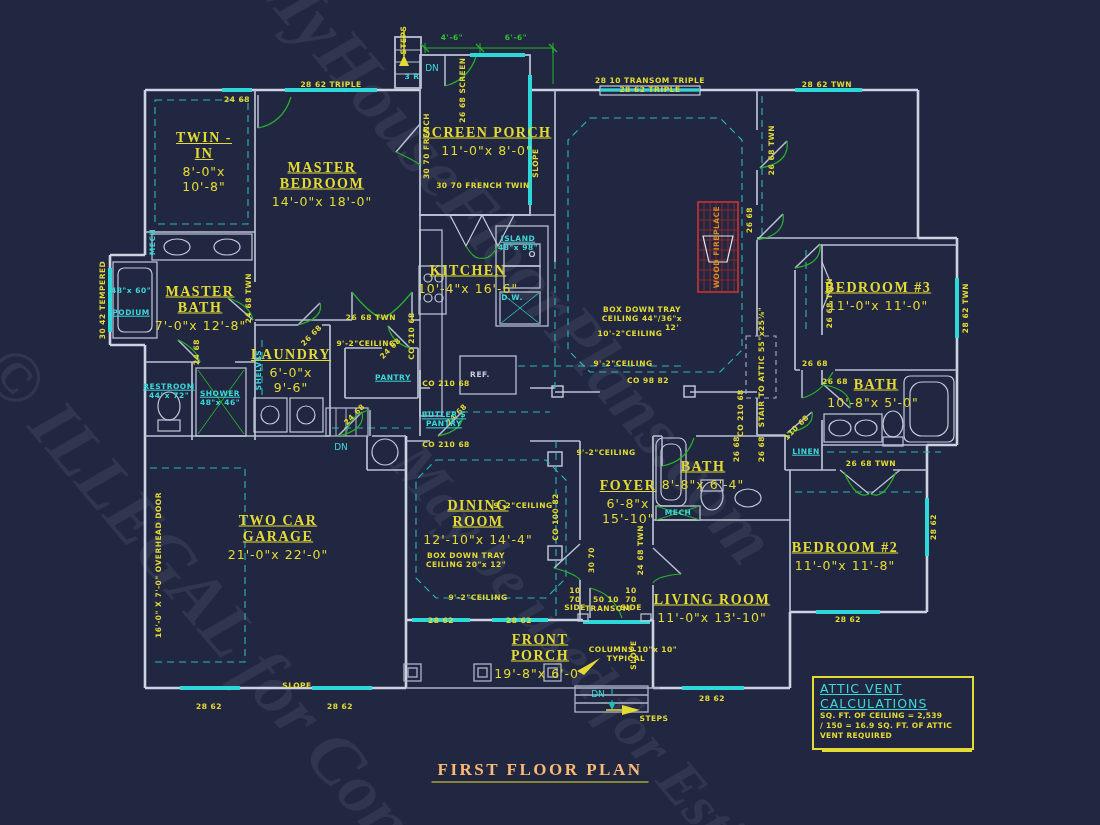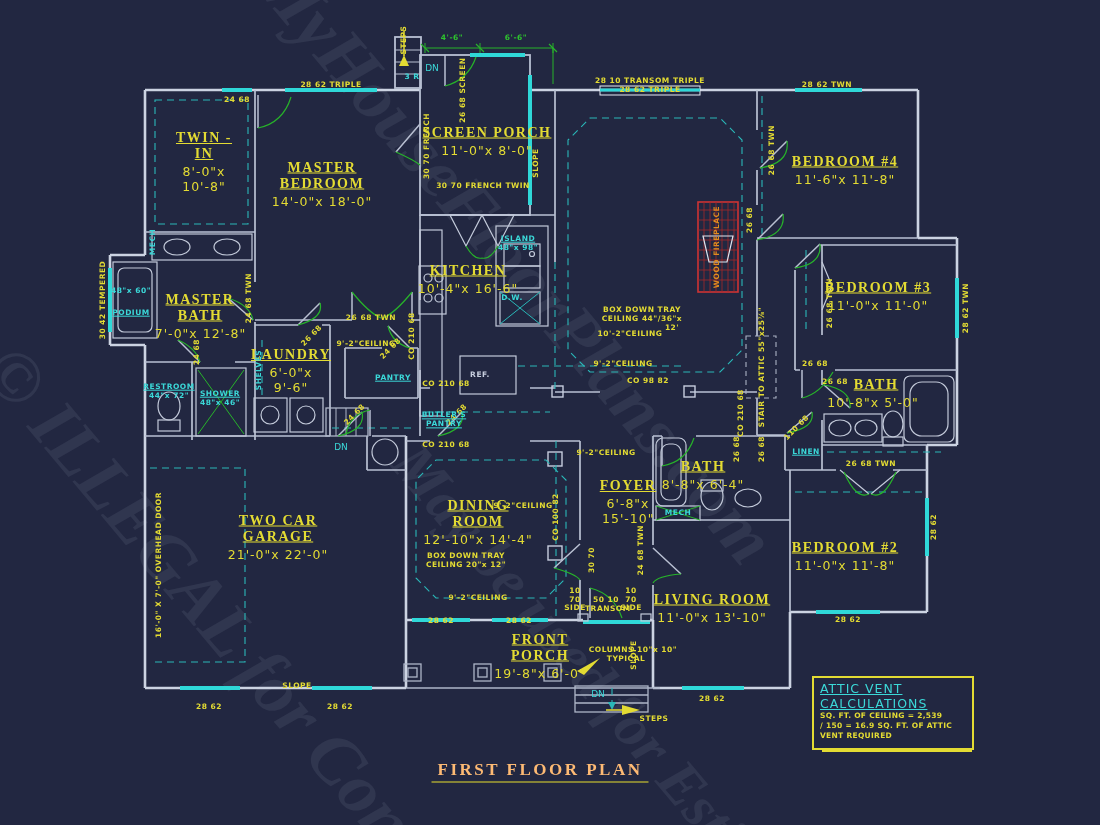--- a/index.html
+++ b/index.html
@@ -218,29 +218,25 @@
     <div class="room-dims">8'-0"x 10'-8"</div>
     </div>
   <div class="room" style="left:322px;top:184px;width:112px;">
     <div class="room-name">MASTER BEDROOM</div>
     <div class="room-dims">14'-0"x 18'-0"</div>
     </div>
   <div class="room" style="left:487px;top:141px;width:160px;">
     <div class="room-name">SCREEN PORCH</div>
     <div class="room-dims">11'-0"x 8'-0"</div>
     </div>
-  <div class="room" style="left:845px;top:170px;width:160px;">
-    <div class="room-name">BEDROOM #4</div>
-    <div class="room-dims">11'-6"x 11'-8"</div>
-    </div>
   <div class="room" style="left:878px;top:296px;width:160px;">
     <div class="room-name">BEDROOM #3</div>
     <div class="room-dims">11'-0"x 11'-0"</div>
     </div>
-  <div class="room" style="left:200px;top:316px;width:95px;">
+  <div class="room" style="left:200px;top:308px;width:95px;">
     <div class="room-name">MASTER BATH</div>
     <div class="room-dims" style="width:130px;margin-left:-17px;">7'-0"x 12'-8"</div>
     </div>
   <div class="room" style="left:468px;top:279px;width:150px;">
     <div class="room-name">KITCHEN</div>
     <div class="room-dims">10'-4"x 16'-6"</div>
     </div>
   <div class="room" style="left:291px;top:371px;width:90px;">
     <div class="room-name">LAUNDRY</div>
     <div class="room-dims" style="width:52px;margin-left:19px;">6'-0"x 9'-6"</div>

